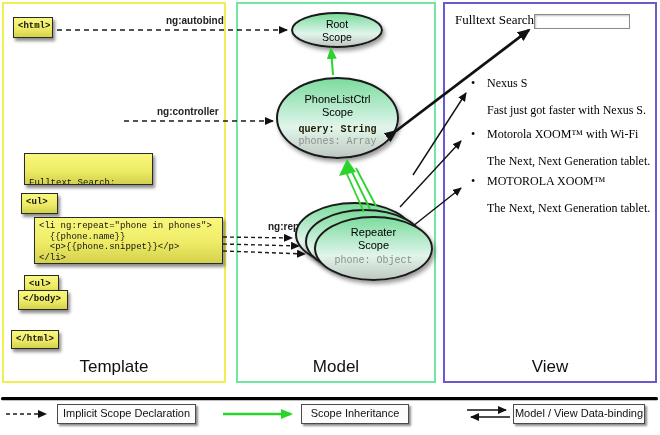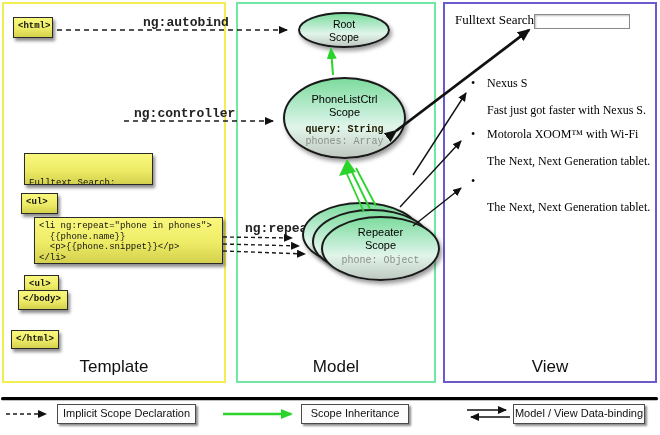--- a/index.html
+++ b/index.html
@@ -13,26 +13,26 @@
   #lbl-template{left:2px;width:224px;}
   #lbl-model{left:236px;width:200px;}
   #lbl-view{left:443px;width:214px;}
 
   .codebox{position:absolute;box-sizing:border-box;
     background:linear-gradient(180deg,#f9f87d 0%,#eeeb66 55%,#d3d14d 100%);
     border:1.5px solid #2a2a2a;box-shadow:2px 3px 3px rgba(0,0,0,.45);
     font-family:"Liberation Mono",monospace;font-size:9px;line-height:10.5px;
     color:#111;padding:3px 4px;white-space:pre;overflow:hidden;}
   .codebox.bold{font-weight:bold;}
-  .nglabel{position:absolute;font-family:Liberation Mono, monospace;font-weight:bold;
-    font-size:13px;color:#222;white-space:pre;}
+  .nglabel{position:absolute;font-family:Liberation Sans, sans-serif;font-weight:bold;
+    font-size:10px;color:#222;white-space:pre;margin-left:23px;}
 
   .ellipse{position:absolute;box-sizing:border-box;border:2px solid #1a1a1a;border-radius:50%;
     background:linear-gradient(180deg,#7edc9e 0%,#c9efdb 48%,#e2f5ea 62%,#bfc9c2 100%);
-    box-shadow:2px 3px 4px rgba(0,0,0,.4);text-align:center;margin-left:7px;}
+    box-shadow:2px 3px 4px rgba(0,0,0,.4);text-align:center;}
   .ellipse .etitle{font-size:11px;line-height:13px;color:#000;white-space:pre;}
   .ellipse .eprop{font-family:"Liberation Mono",monospace;font-size:10px;line-height:12px;white-space:pre;}
   .prop-dark{font-weight:bold;color:#1c1c00;}
   .prop-gray{color:#8a8f8a;}
 
   .viewtext{font-family:"Liberation Serif",serif;color:#000;}
   #search-row{position:absolute;left:455px;top:12px;font-size:13px;}
   #search-input{position:absolute;left:534px;top:14px;width:90px;height:13px;
     border:1px solid #8a8a8a;box-shadow:inset 1px 1px 2px rgba(0,0,0,.25);
     background:#fff;font-size:11px;padding:0 2px;}
@@ -114,20 +114,21 @@
   <div class="vitem viewtext" style="top:127px;">
     <div class="vtitle">
       <span class="bullet">•</span>
       <span>Motorola XOOM™  with Wi-Fi</span>
     </div>
     <div class="vdesc">The Next, Next Generation tablet.</div>
   </div>
   <div class="vitem viewtext" style="top:174px;">
     <div class="vtitle">
       <span class="bullet">•</span>
+      <span>MOTOROLA XOOM™</span>
     </div>
     <div class="vdesc">The Next, Next Generation tablet.</div>
   </div>
 
   <div class="col-label" id="lbl-template">Template</div>
   <div class="col-label" id="lbl-model">Model</div>
   <div class="col-label" id="lbl-view">View</div>
 
   <div class="legendbox" id="legend-implicit">Implicit Scope Declaration</div>
   <div class="legendbox" id="legend-inherit">Scope Inheritance</div>

